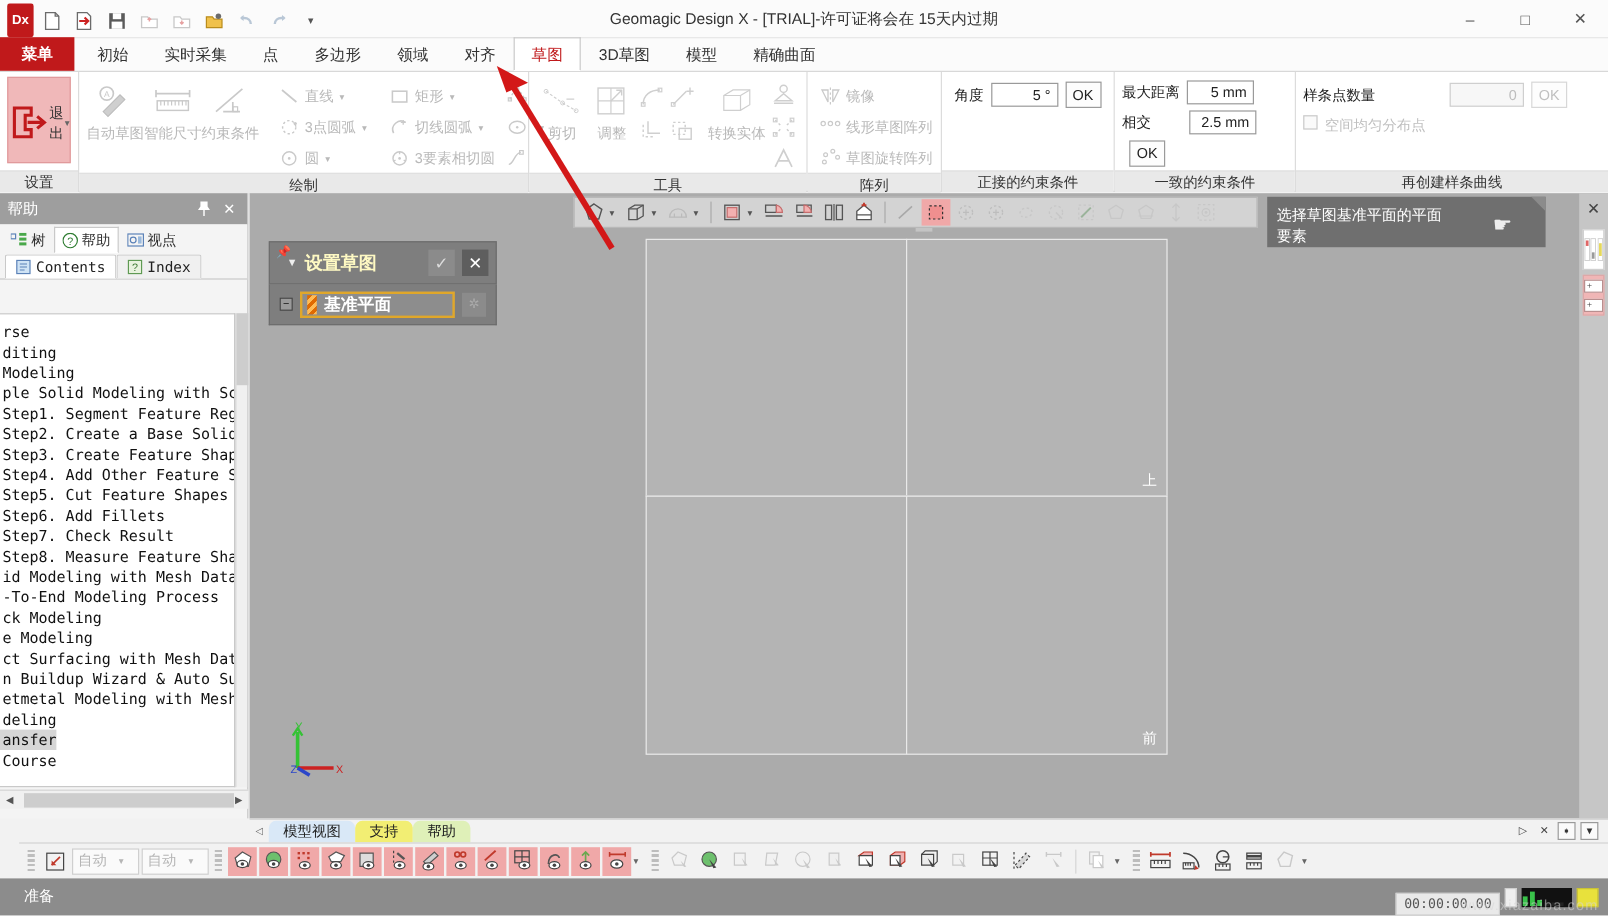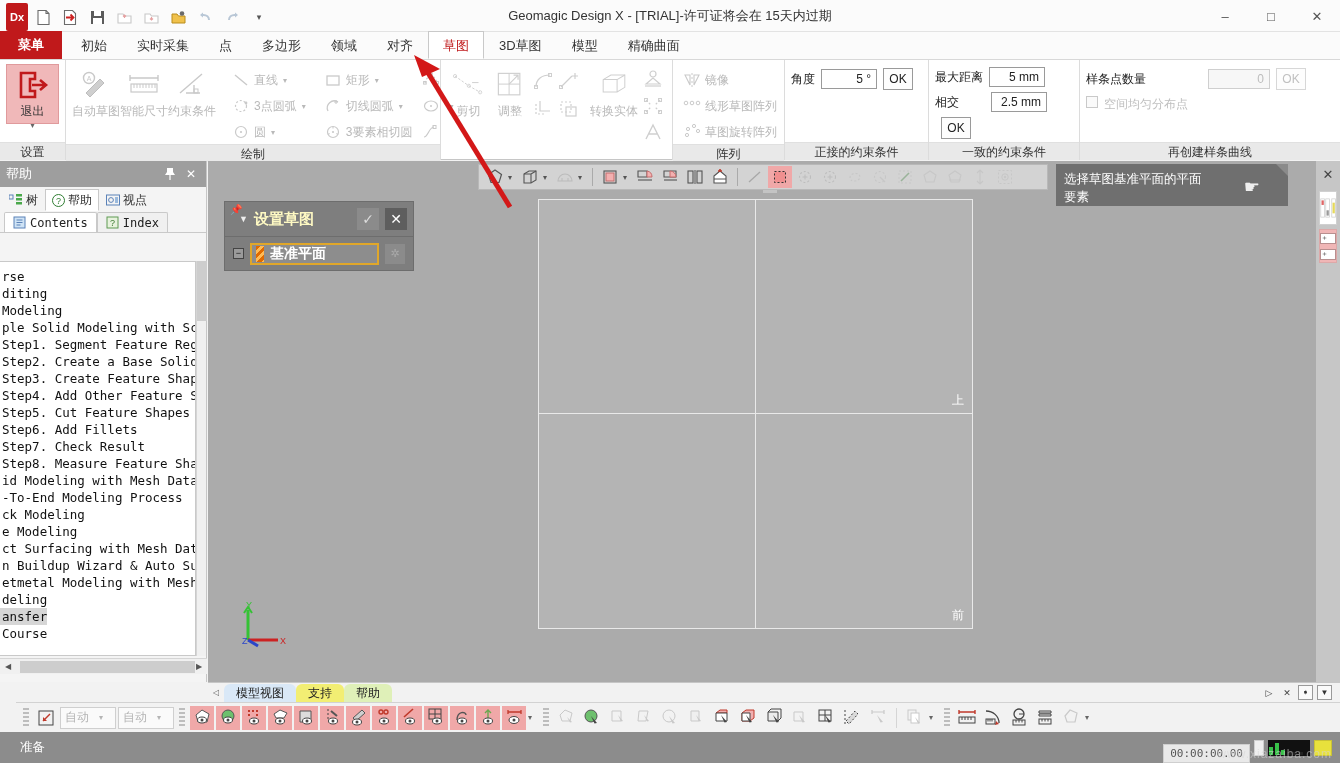--- a/index.html
+++ b/index.html
@@ -61,21 +61,21 @@
     background:#fff; border-bottom:1px solid #c6c6c6;
     display:flex;
   }
   .rgroup { position:relative; height:100px; border-right:1px solid #dcdcdc; display:flex; flex-direction:column; }
   .rgroup-body { flex:1; display:flex; align-items:flex-start; padding:4px 6px 0 6px; }
   .rgroup-title {
     height:18px; line-height:18px; text-align:center; font-size:12px; color:#333;
     background:#e9e9e9; border-top:1px solid #e0e0e0;
   }
   .bigbtn {
-    width:58px; height:60px; display:flex; flex-direction:column; align-items:center;
+    width:58px; height:72px; display:flex; flex-direction:row; align-items:center;
     justify-content:flex-start; padding-top:4px;
   }
   .bigbtn.exit { background:#f0b8b9; border:1px solid #e09a9c; }
   .bigbtn .lbl { font-size:12px; color:#333; margin-top:2px; }
   .bigbtn .caret { font-size:8px; color:#666; margin-top:1px; }
 
   .icon-col { width:60px; display:flex; flex-direction:column; align-items:center; padding-top:6px; }
   .icon-col .lbl { font-size:12px; color:#b9b9b9; margin-top:3px; white-space:nowrap; }
   .gicon { width:34px; height:30px; display:flex; align-items:center; justify-content:center; }
 
@@ -596,20 +596,21 @@
             </div>
           <div class="rowitem" style="height:24px;">
               <span class="mi">
                 <svg width="22" height="20" viewBox="0 0 22 20">
                   <path d="M4 17 L11 3 L18 17M7 12h8" fill="none" stroke="#cfcfcf" stroke-width="1.4"></path>
                 </svg>
               </span>
             </div>
         </div>
       </div>
+      <div class="rgroup-title">工具</div>
     </div>
 
     <div class="rgroup" style="width:112px;">
       <div class="rgroup-body">
         <div class="rows">
           <div class="rowitem">
             <span class="mi">
                 <svg width="20" height="18" viewBox="0 0 20 18">
                   <path d="M8 14 L3 4 L8 4z" fill="none" stroke="#cacaca" stroke-width="1.1"></path>
                   <path d="M12 14 L17 4 L12 4z" fill="none" stroke="#cacaca" stroke-width="1.1"></path>
@@ -638,21 +639,21 @@
                 </svg>
               </span>
             <span>草图旋转阵列</span>
           </div>
         </div>
       </div>
       <div class="rgroup-title">阵列</div>
     </div>
 
     <div class="rgroup" style="width:144px;">
-      <div class="rgroup-body" style="align-items:flex-start;padding-top:8px;">
+      <div class="rgroup-body" style="align-items:flex-start;padding-top:8px;justify-content:center;">
         <div class="fieldrow">
           <span class="flabel">角度</span>
           <span class="fbox" style="width:56px;">5 °</span>
           <span class="okbtn">OK</span>
         </div>
       </div>
       <div class="rgroup-title">正接的约束条件</div>
     </div>
 
     <div class="rgroup" style="width:151px;">

